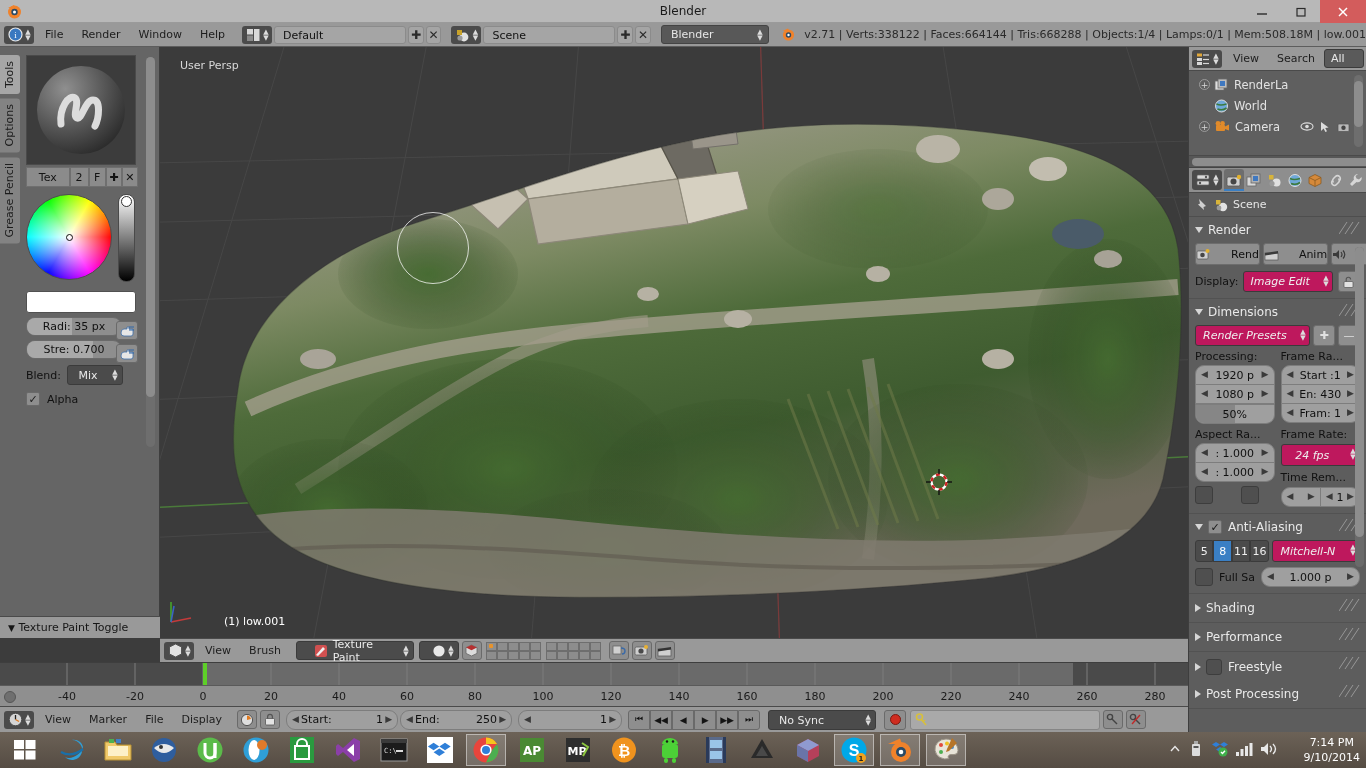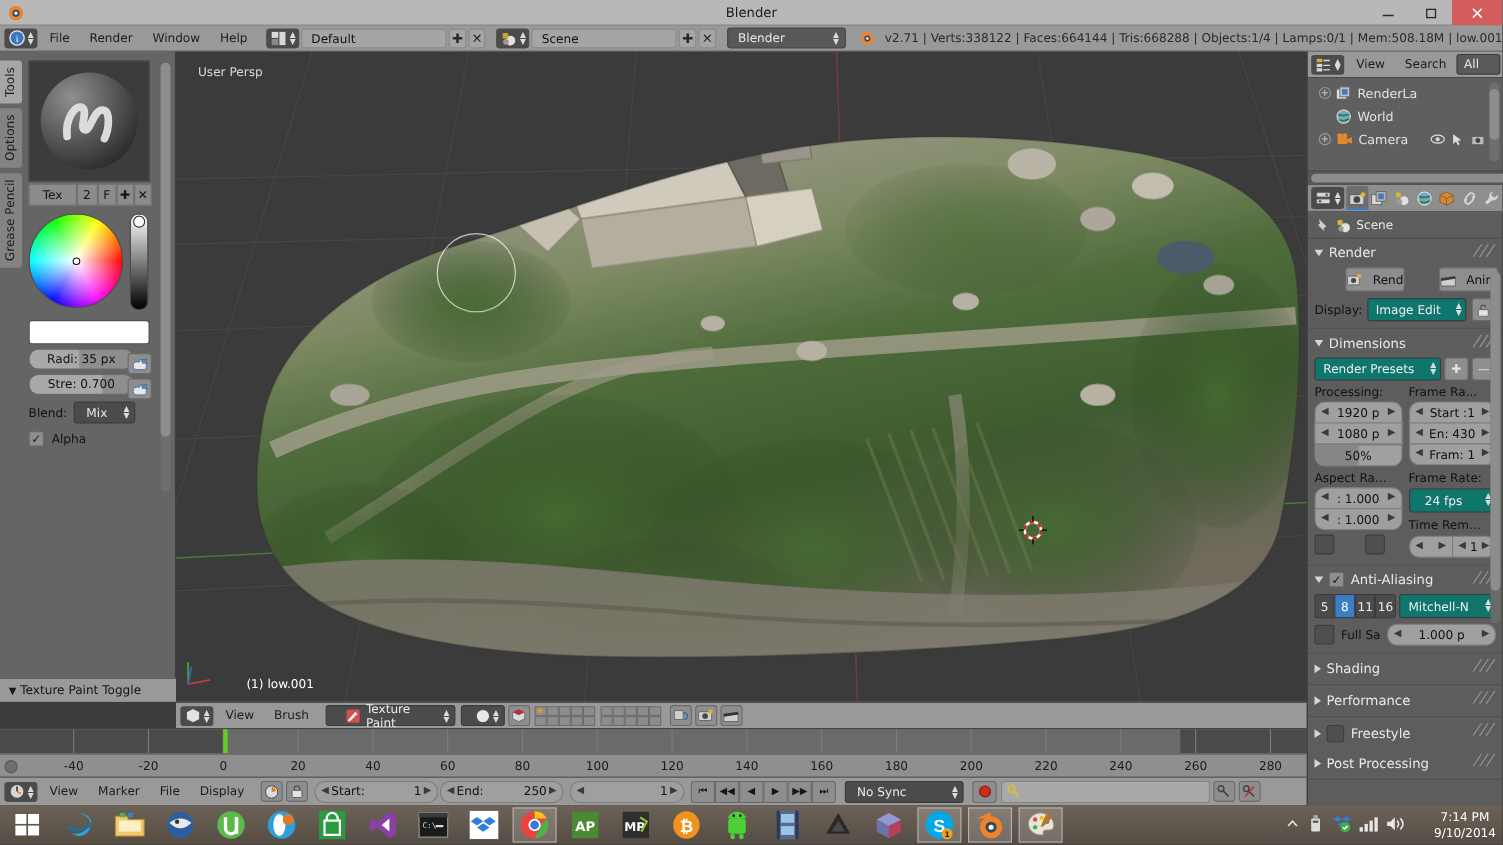--- a/index.html
+++ b/index.html
@@ -158,25 +158,25 @@
   .prop-path{ height:24px; display:flex; align-items:center; padding-left:6px; color:#e6e6e6;
      border-bottom:1px solid #4e4e4e;}
   .ppanel{ padding:4px 6px 6px 6px; border-bottom:1px solid #525252; position:relative;}
   .phead{ display:flex; align-items:center; color:#e9e9e9; font-size:12px; margin:2px 0 6px 0;}
   .tri{ width:0;height:0; margin-right:5px;}
   .tri.down{ border-left:4.5px solid transparent; border-right:4.5px solid transparent; border-top:6px solid #d6d6d6;}
   .tri.right{ border-top:4.5px solid transparent; border-bottom:4.5px solid transparent; border-left:6px solid #d6d6d6;}
   .grip{ position:absolute; right:5px; top:5px; width:22px; height:12px; opacity:.5;}
   .rowbtns{ display:flex; gap:3px; }
   .bigbtn{ flex:1; height:22px; background:#8e8e8e; border:1px solid #6d6d6d; border-radius:3px;
-     display:flex; align-items:center; justify-content:center; color:#111; font-size:11px; gap:9px;margin-left:28px;}
+     display:flex; align-items:center; justify-content:center; color:#111; font-size:11px; gap:20px;}
   .lblrow{ display:flex; align-items:center; margin-top:6px; gap:5px;}
   .lblrow .t{ color:#111; font-size:11px; }
-  .ddark{ position:relative; flex:1; height:21px; background:#0f766e; border:1px solid #3b3b3b;
-     border-radius:3px; color:#eee; font-size:11px; line-height:20px; text-align:center; padding-right:16px;}
+  .ddark{ position:relative; flex:1; height:21px; background:#be185d; border:1px solid #3b3b3b;
+     border-radius:3px; color:#eee; font-size:11px; line-height:20px; text-align:center; padding-right:16px;font-style:italic;}
   .ddark .arr2{ position:absolute; right:2px; top:3px;}
   .lockbtn{ width:22px; height:21px; background:#8e8e8e; border:1px solid #6d6d6d; border-radius:3px;
      display:flex; align-items:center; justify-content:center;}
   .presetrow{ display:flex; gap:3px; align-items:center;}
   .twocol{ display:flex; gap:6px; margin-top:4px;}
   .col{ flex:1; }
   .colhdr{ color:#111; font-size:11px; margin-bottom:3px;}
   .nstack{ display:flex; flex-direction:column; }
   .nstack .numfield{ border-radius:0; margin-top:-1px; justify-content:center;}
   .nstack .numfield:first-child{ border-radius:9px 9px 0 0;}

